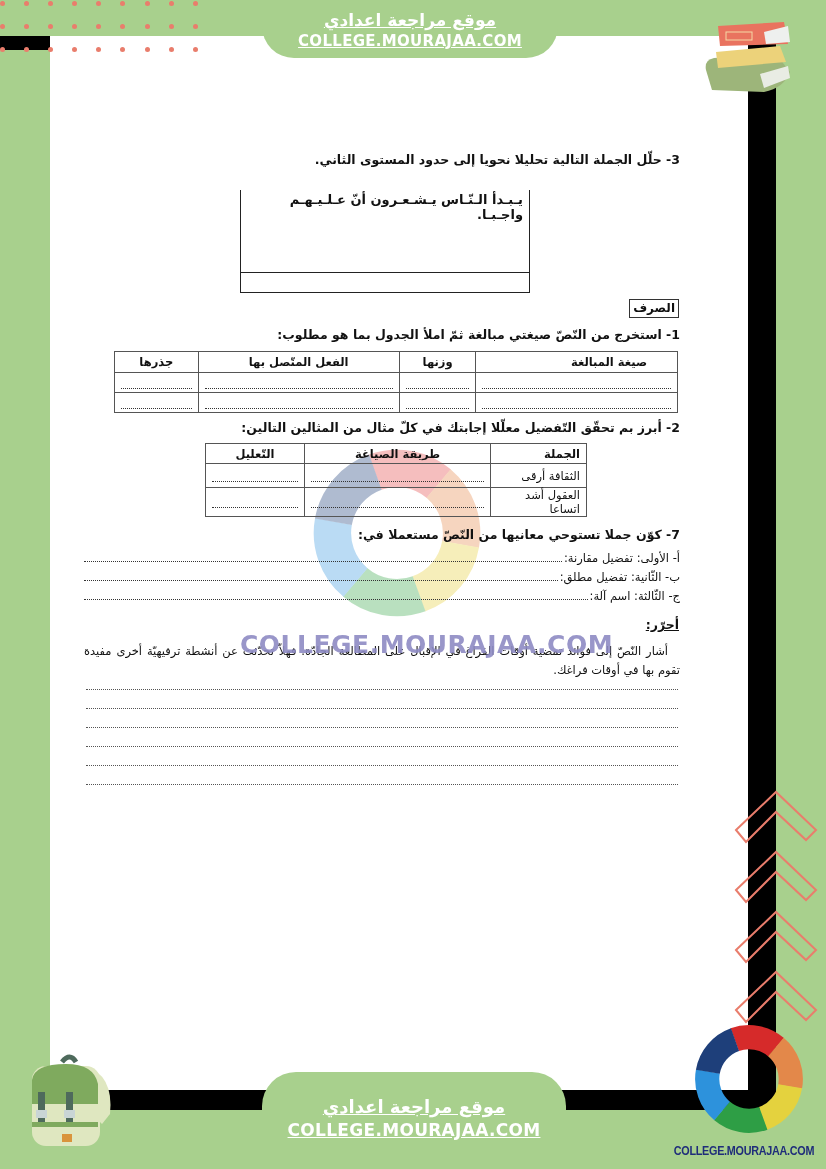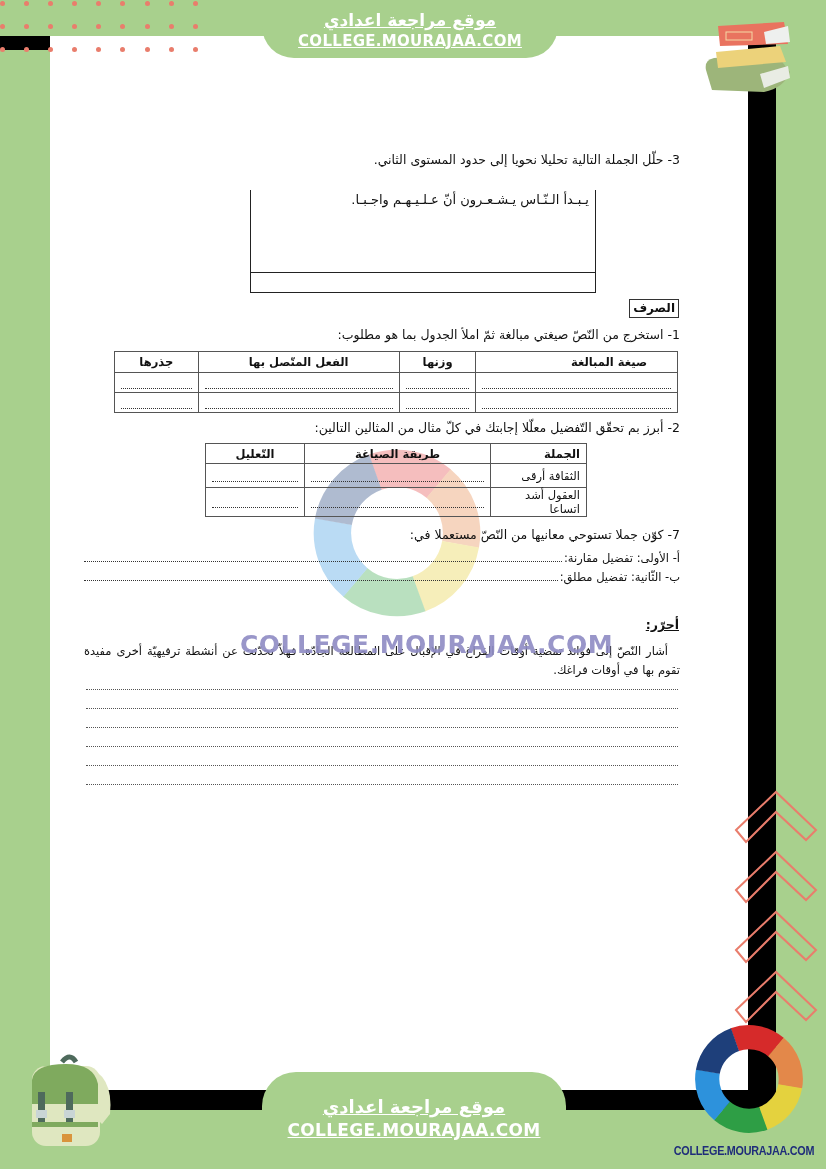--- a/index.html
+++ b/index.html
@@ -26,22 +26,22 @@
   .banner-bottom .en { font-size: 17px; margin-top: 2px; }
 
   .books { position: absolute; left: 694px; top: 10px; width: 100px; height: 82px; }
   .backpack { position: absolute; left: 14px; top: 1054px; width: 100px; height: 100px; }
   .arrows { position: absolute; left: 732px; top: 790px; width: 90px; height: 240px; }
   .logo { position: absolute; left: 694px; top: 1020px; width: 110px; height: 118px; }
   .logo-text { position: absolute; left: 664px; top: 1144px; width: 160px; font-family: "Liberation Sans", sans-serif; font-weight: bold; font-size: 12px; color: #1f2d7a; text-align: center; letter-spacing: -0.3px; transform: scaleX(0.9); }
 
   
   .doc { position: absolute; left: 0; top: 0; width: 826px; height: 1169px; direction: rtl; color: #111; font-family: "DejaVu Sans", sans-serif; }
-  .q { position: absolute; right: 146px; font-weight: normal; font-size: 12.5px; white-space: nowrap; }
-  .sentence-box { position: absolute; left: 250px; top: 190px; width: 346px; height: 103px; border-left: 1.5px solid #222; border-right: 1.5px solid #222; border-bottom: 1.5px solid #222; }
+  .q { position: absolute; right: 146px; font-weight: bold; font-size: 12.5px; white-space: nowrap; }
+  .sentence-box { position: absolute; left: 240px; top: 190px; width: 290px; height: 103px; border-left: 1.5px solid #222; border-right: 1.5px solid #222; border-bottom: 1.5px solid #222; font-weight: bold; }
   .sentence-box .line { position: absolute; left: 0; right: 0; top: 82px; border-top: 1.5px solid #222; }
   .sentence-box .txt { position: absolute; right: 6px; top: 2px; font-size: 13px; letter-spacing: 1.2px; }
   .section-label { position: absolute; right: 147px; top: 299px; border: 1px solid #333; padding: 0 3px; font-weight: bold; font-size: 12px; line-height: 17px; }
 
   table { position: absolute; border-collapse: collapse; direction: rtl; font-size: 11.5px; }
   td, th { border: 1px solid #555; height: 20px; padding: 0 6px; font-weight: normal; }
   th { font-weight: bold; }
   .t1 { left: 114px; top: 351px; width: 564px; }
   .t1 th { text-align: center; height: 21px; }
   .t1 th:first-child { text-align: right; padding-right: 30px; }
@@ -206,20 +206,24 @@
 
   <div class="q" style="top:527px">7- كوّن جملا تستوحي معانيها من النّصّ مستعملا في:</div>
   <div class="item" style="top:551px">
     <span class="lbl">أ- الأولى: تفضيل مقارنة:</span>
       <span class="fill"></span>
   </div>
   <div class="item" style="top:570px">
     <span class="lbl">ب- الثّانية: تفضيل مطلق:</span>
       <span class="fill"></span>
   </div>
+  <div class="item" style="top:589px">
+    <span class="lbl">ج- الثّالثة: اسم آلة:</span>
+      <span class="fill"></span>
+  </div>
 
   <div class="write-label">أحرّر:</div>
   <div class="para">أشار النّصّ إلى فوائد تمضية أوقات الفراغ في الإقبال على المطالعة الجادّة. فهلاّ تحدّثت عن أنشطة ترفيهيّة أخرى مفيدة تقوم بها في أوقات فراغك.</div>
 
   <div class="wline" style="top:688px"></div>
   <div class="wline" style="top:707px"></div>
   <div class="wline" style="top:726px"></div>
   <div class="wline" style="top:745px"></div>
   <div class="wline" style="top:764px"></div>
   <div class="wline" style="top:783px"></div>

